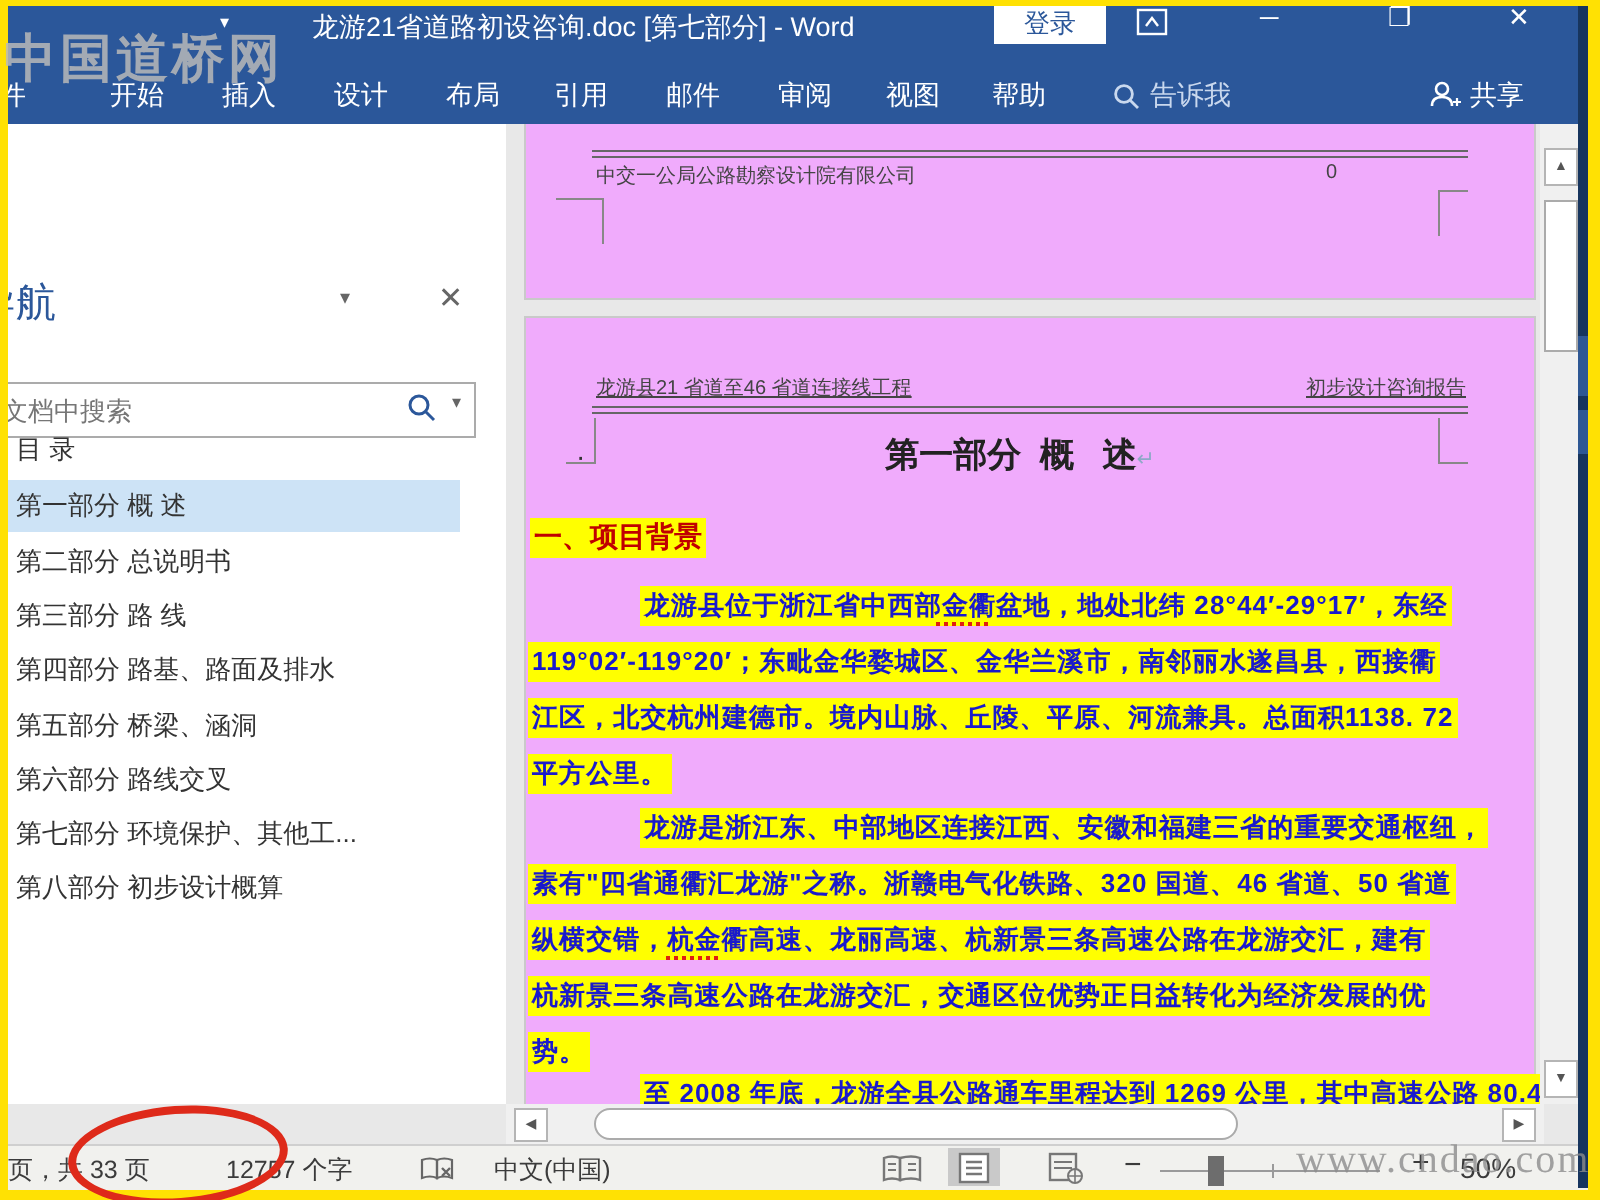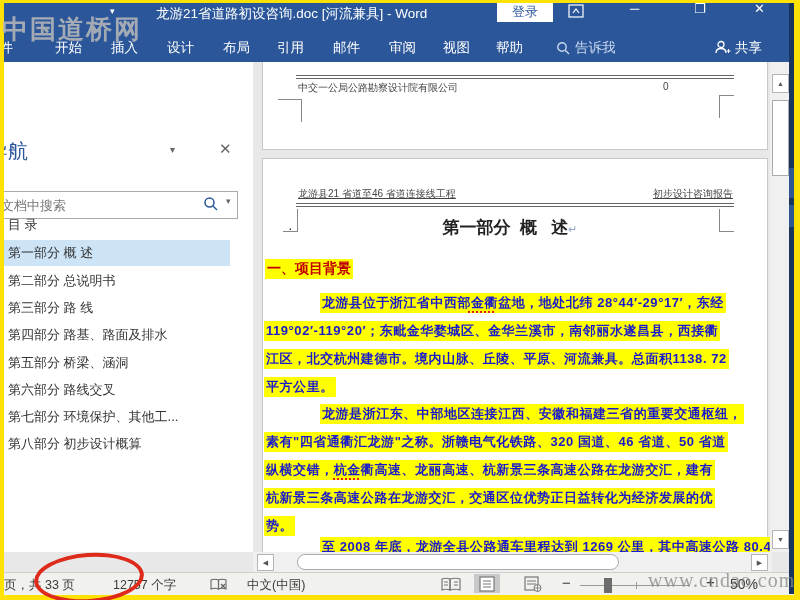--- a/index.html
+++ b/index.html
@@ -22,21 +22,21 @@
   .nav-ctl{color:#666;}
   .nav-search{left:0;top:129px;width:236px;height:26px;border:1px solid #ABABAB;background:#fff;overflow:hidden;}
   .nav-search-ph{position:absolute;left:-13px;top:5px;color:#767676;font-size:13px;white-space:nowrap;}
   .nav-tab{top:178px;color:#444;font-size:13px;white-space:nowrap;}
   .nav-tab-underline{left:0;top:198px;width:18px;height:3px;background:#2B579A;}
   .nav-item{left:0;width:222px;height:26px;line-height:26px;padding-left:8px;font-size:13px;color:#333;
             white-space:nowrap;overflow:hidden;}
   .nav-item.sel{background:#CDE3F6;}
   
   .docarea{left:253px;top:62px;width:517px;height:490px;background:#E8E8E8;overflow:hidden;}
-  .page{background:#ffffff;border:1px solid #C9C9C9;}
+  .page{background:#f0abfc;border:1px solid #C9C9C9;}
   .rule{background:#666;height:1px;}
   .hf-text{font-size:10px;color:#444;white-space:nowrap;}
   .hf-underline{text-decoration:underline;}
   .cornermark{width:14px;height:22px;}
   .doc-title{left:263px;top:216px;width:494px;text-align:center;font-size:17px;font-weight:bold;color:#222;white-space:pre;}
   .pilcrow{font-size:11px;color:#8FA8C8;font-weight:normal;}
   .hl{background:#FFFF00;}
   .h1red{font-size:14px;font-weight:bold;color:#C00000;white-space:nowrap;padding:1px 2px;}
   .bodyline{font-size:13px;font-weight:bold;color:#1A1ACC;letter-spacing:0.55px;
             white-space:nowrap;padding:1px 2px;}
@@ -67,21 +67,21 @@
                transform:rotate(-4deg);z-index:96;}
   svg{display:block;}
 </style>
 </head>
 <body>
 
 <div class="screen">
 
   <div class="abs titlebar"></div>
   <span class="abs qat-arrow">▾</span>
-  <span class="abs title-text" style="left:156px;">龙游21省道路初设咨询.doc [河流兼具] - Word</span>
+  <span class="abs title-text" style="left:156px;">龙游21省道路初设咨询.doc [第七部分] - Word</span>
   <div class="abs login-btn">登录</div>
   <span class="abs" style="left:568px;top:4px;">
     <svg width="16" height="14">
         <rect x="1" y="1" width="14" height="12" fill="none" stroke="#fff" stroke-width="1.2"></rect>
         <path d="M5 9 L8 5 L11 9" fill="none" stroke="#fff" stroke-width="1.2"></path>
       </svg>
   </span>
   <span class="abs winctl" style="left:630px;top:2px;">─</span>
   <span class="abs winctl" style="left:694px;top:2px;">❐</span>
   <span class="abs winctl" style="left:754px;top:2px;">✕</span>

